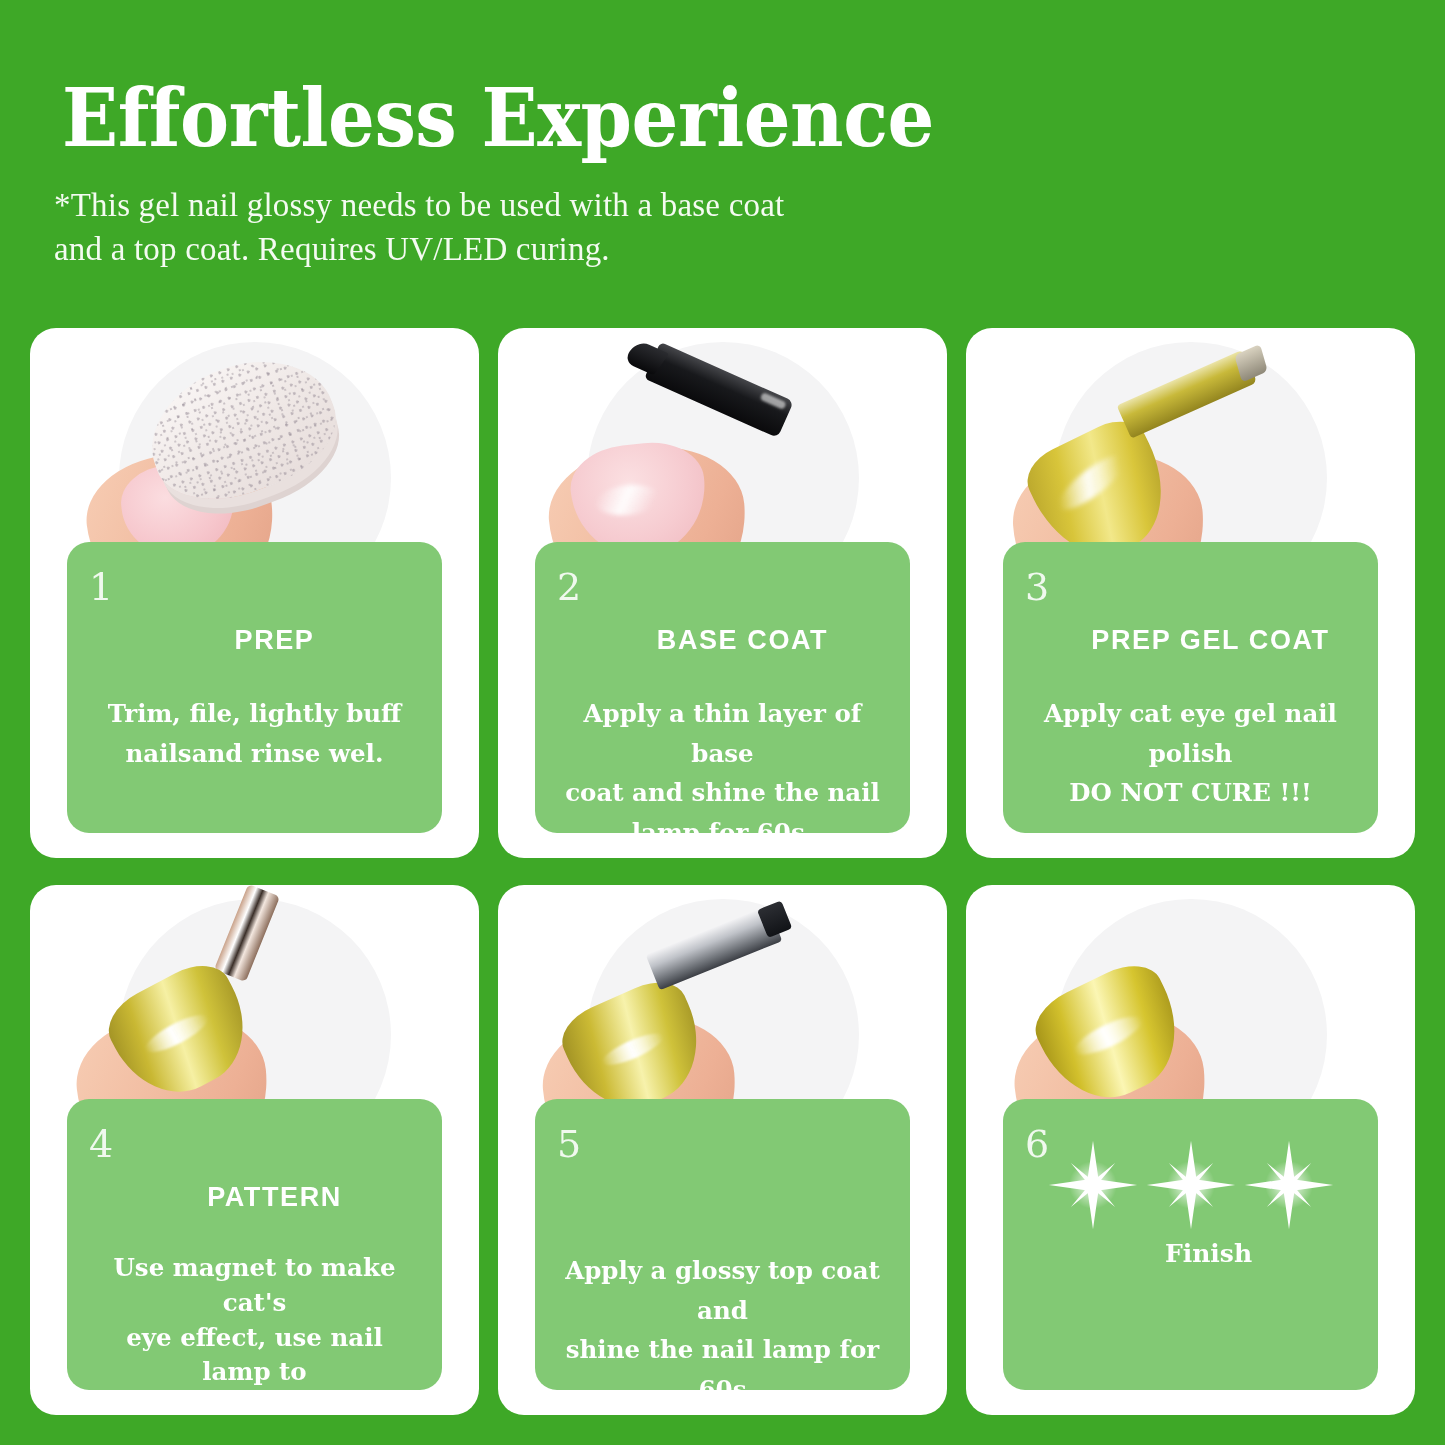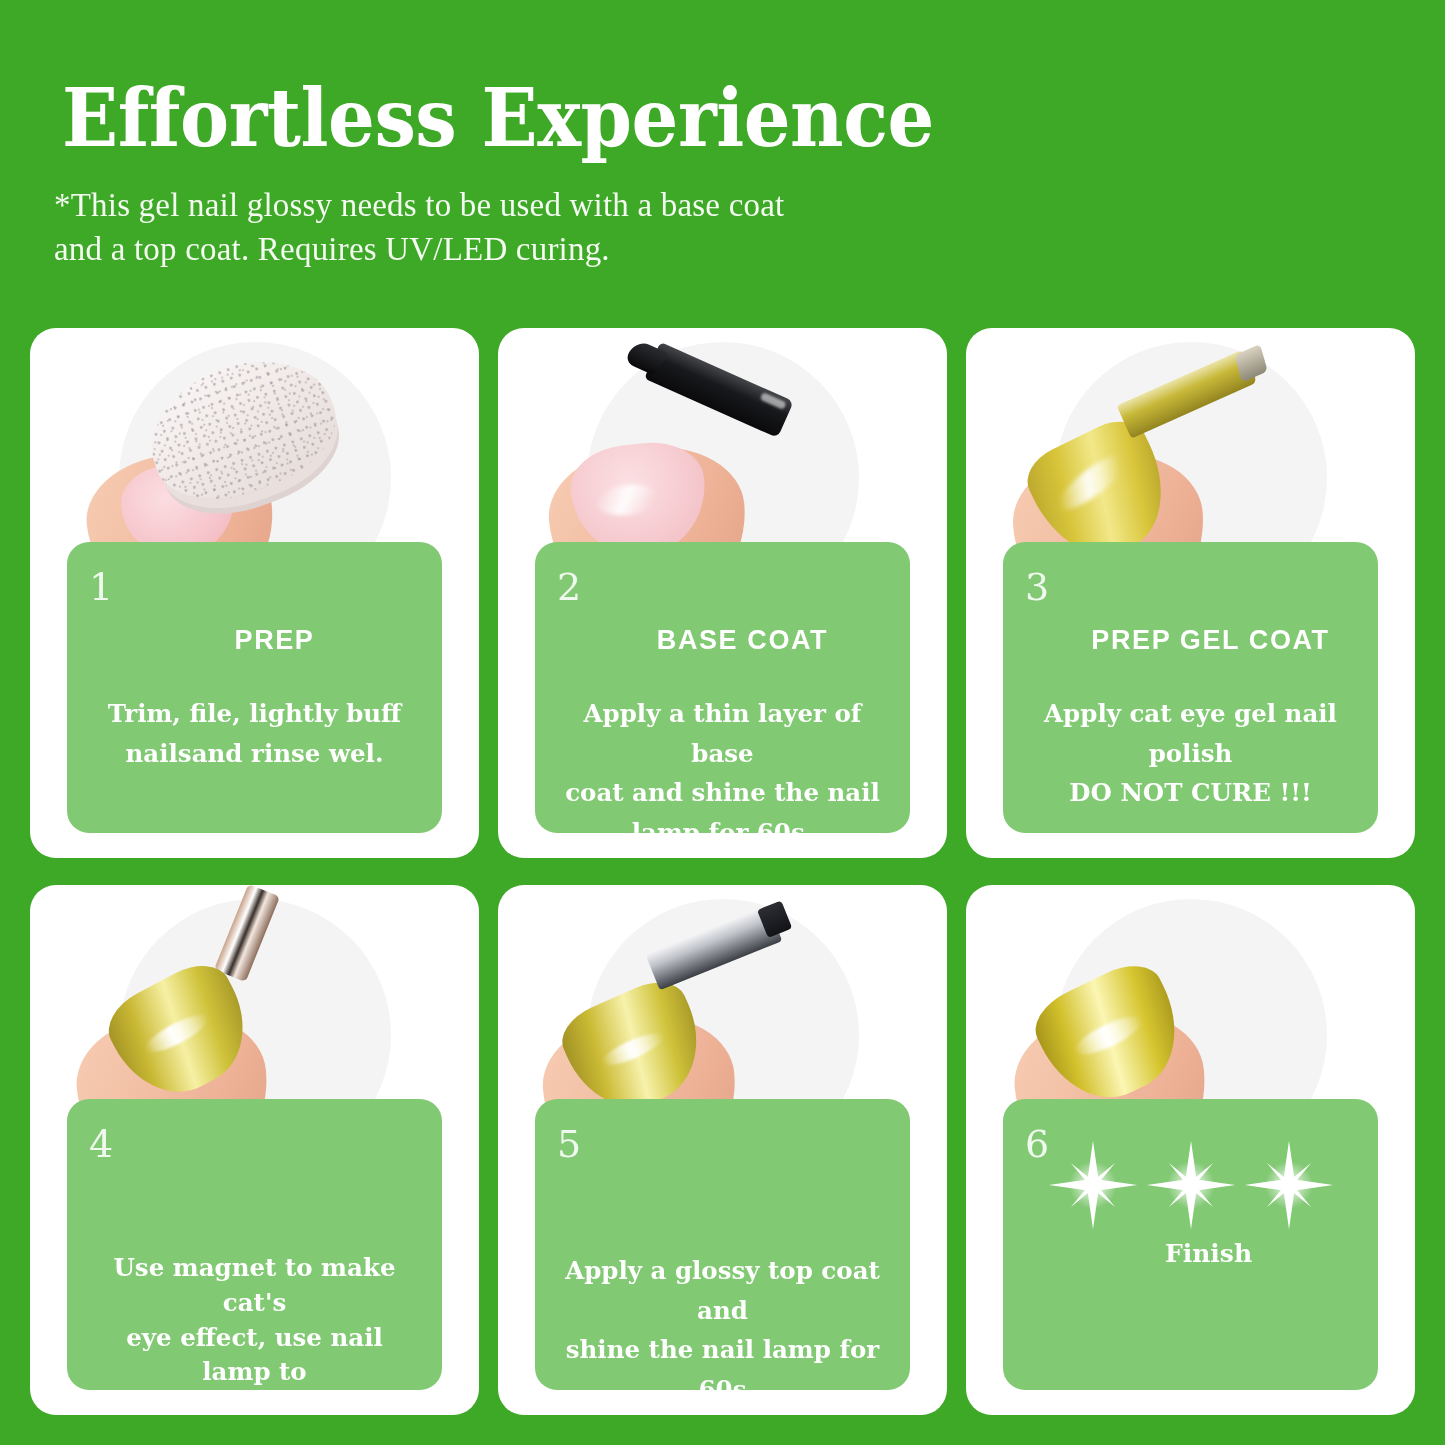--- a/index.html
+++ b/index.html
@@ -342,20 +342,21 @@
       <div class="photo">
         <div class="magnet top"></div>
         <div class="finger c4-finger"></div>
         <div class="nailplate c4-nail">
           <div class="catflash"></div>
         </div>
         <div class="magnet bot"></div>
       </div>
       <div class="panel">
         <div class="step-num">4</div>
+        <div class="panel-head">PATTERN</div>
         <div class="panel-body tight">Use magnet to make cat's
 eye effect, use nail lamp to
 irradiate for 60~90s to fin
 -ish curing.</div>
       </div>
     </div>
 
     <div class="card">
       <div class="photo-bubble"></div>
       <div class="photo">

